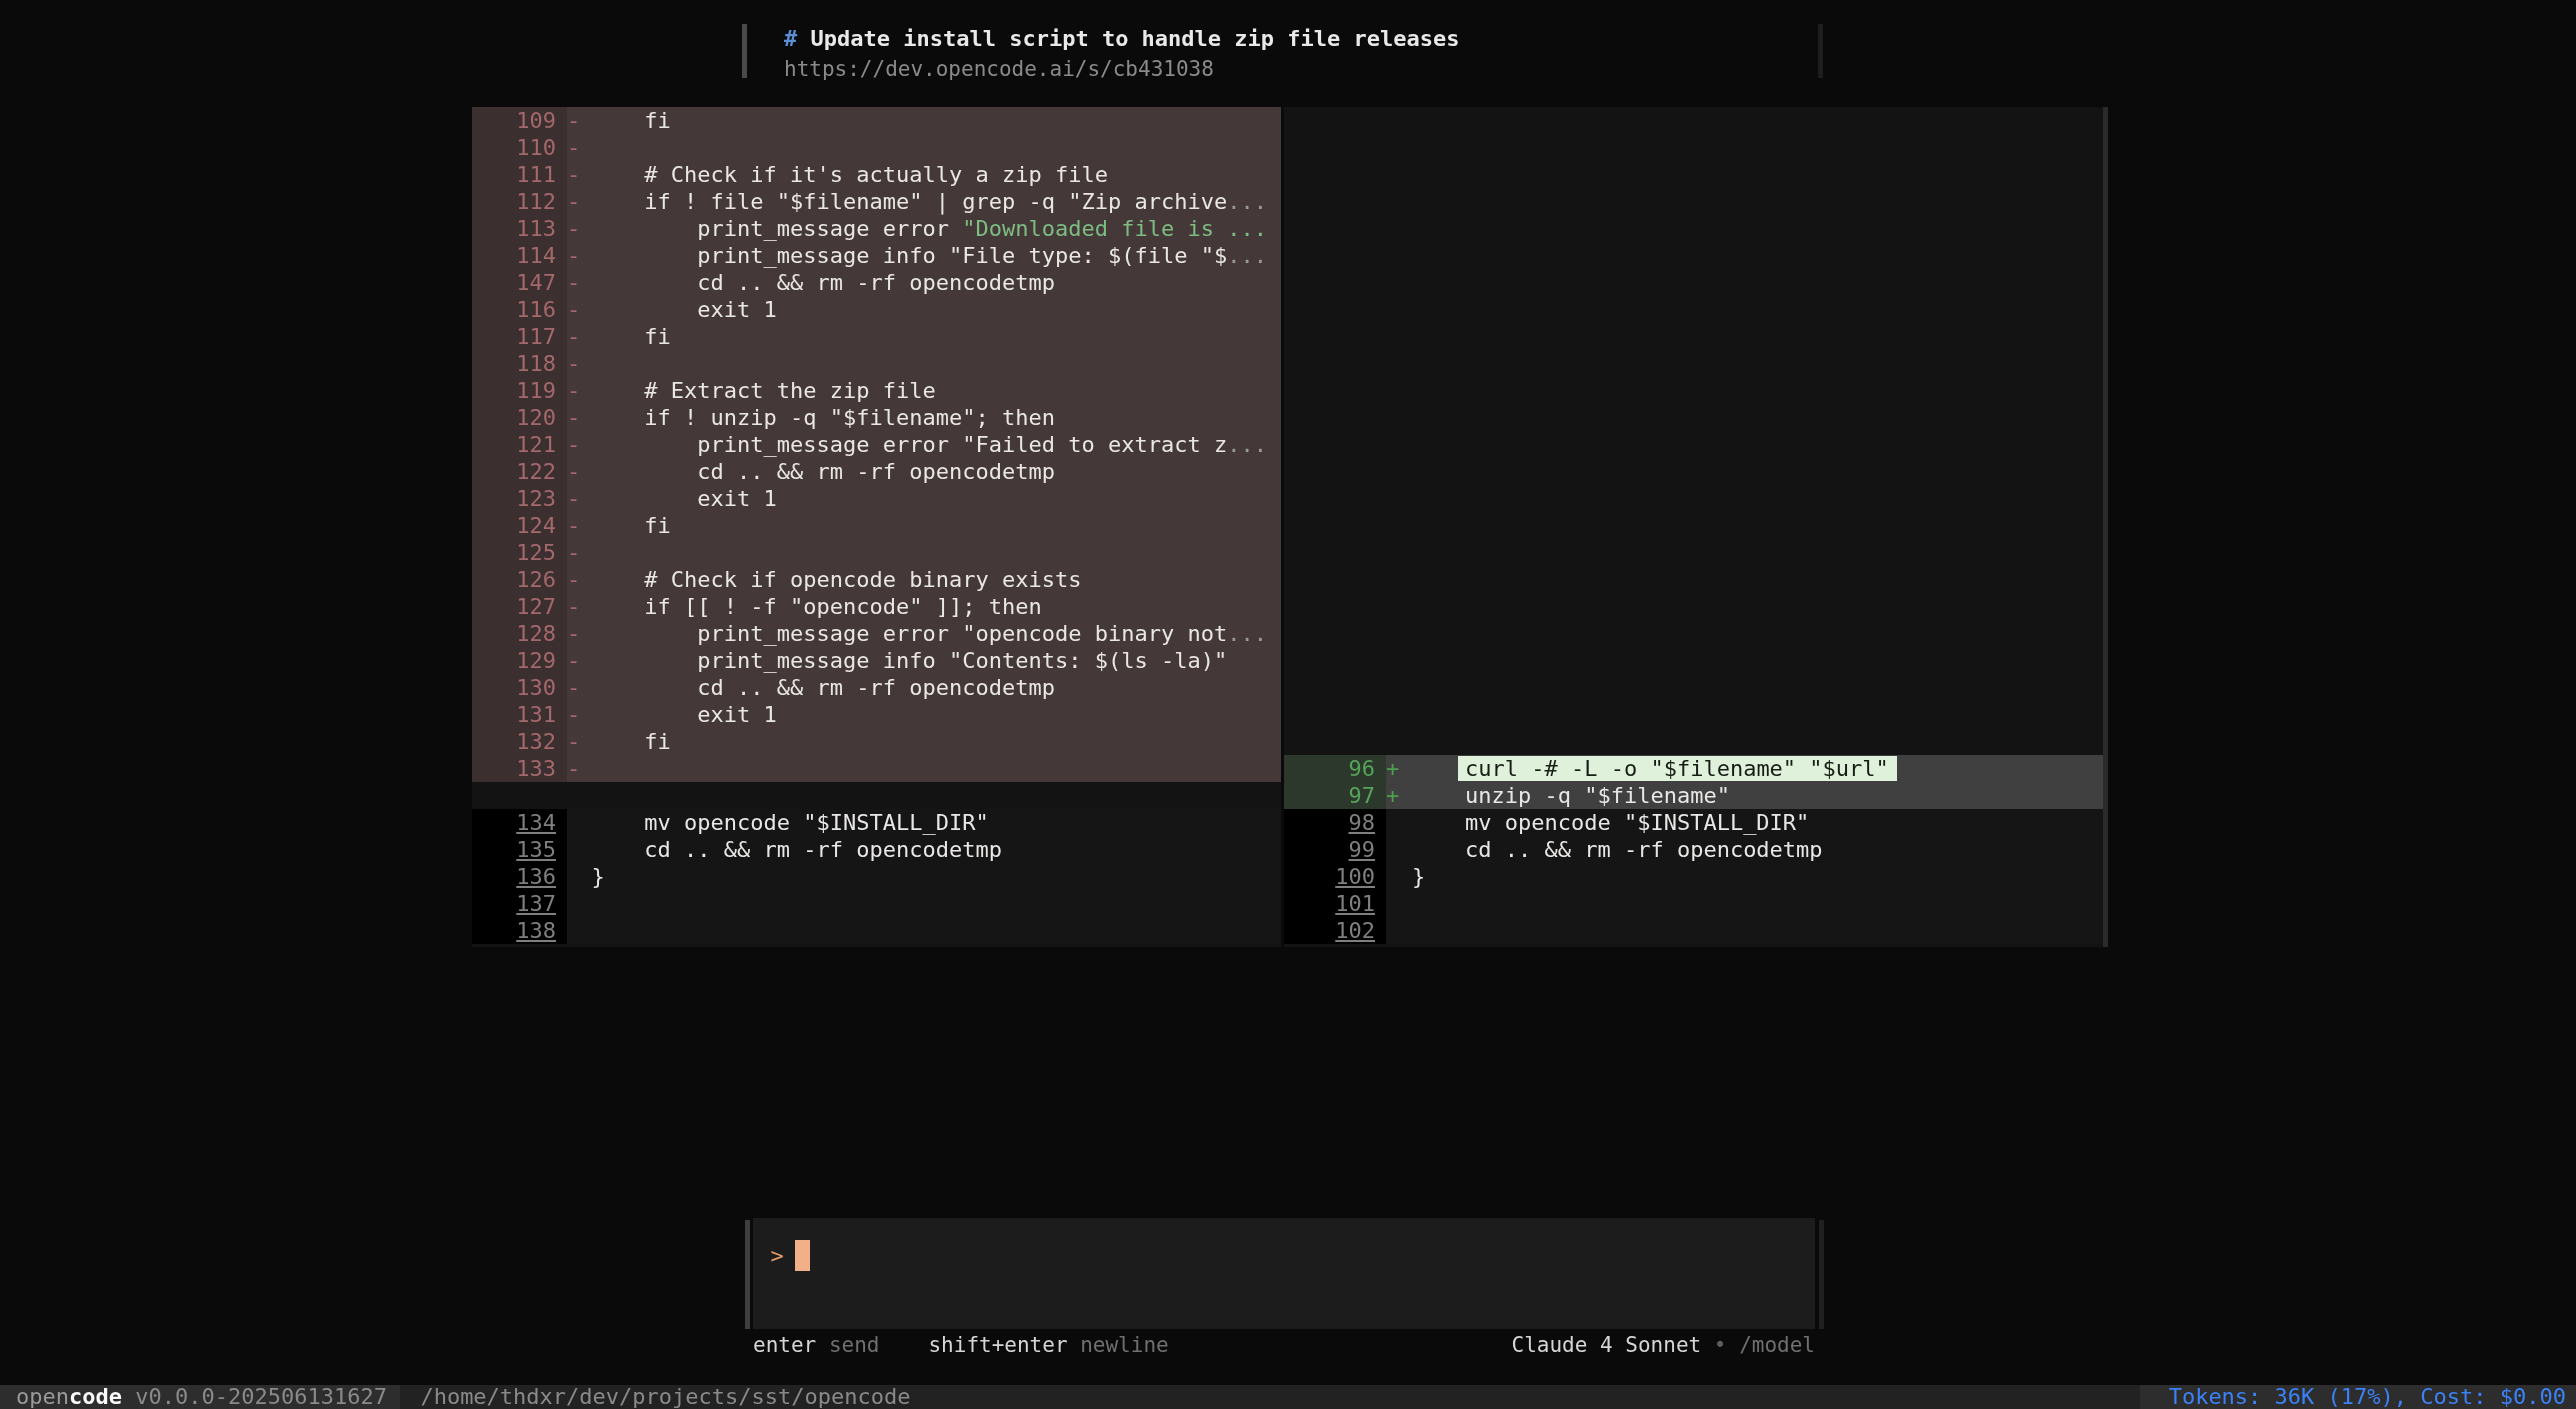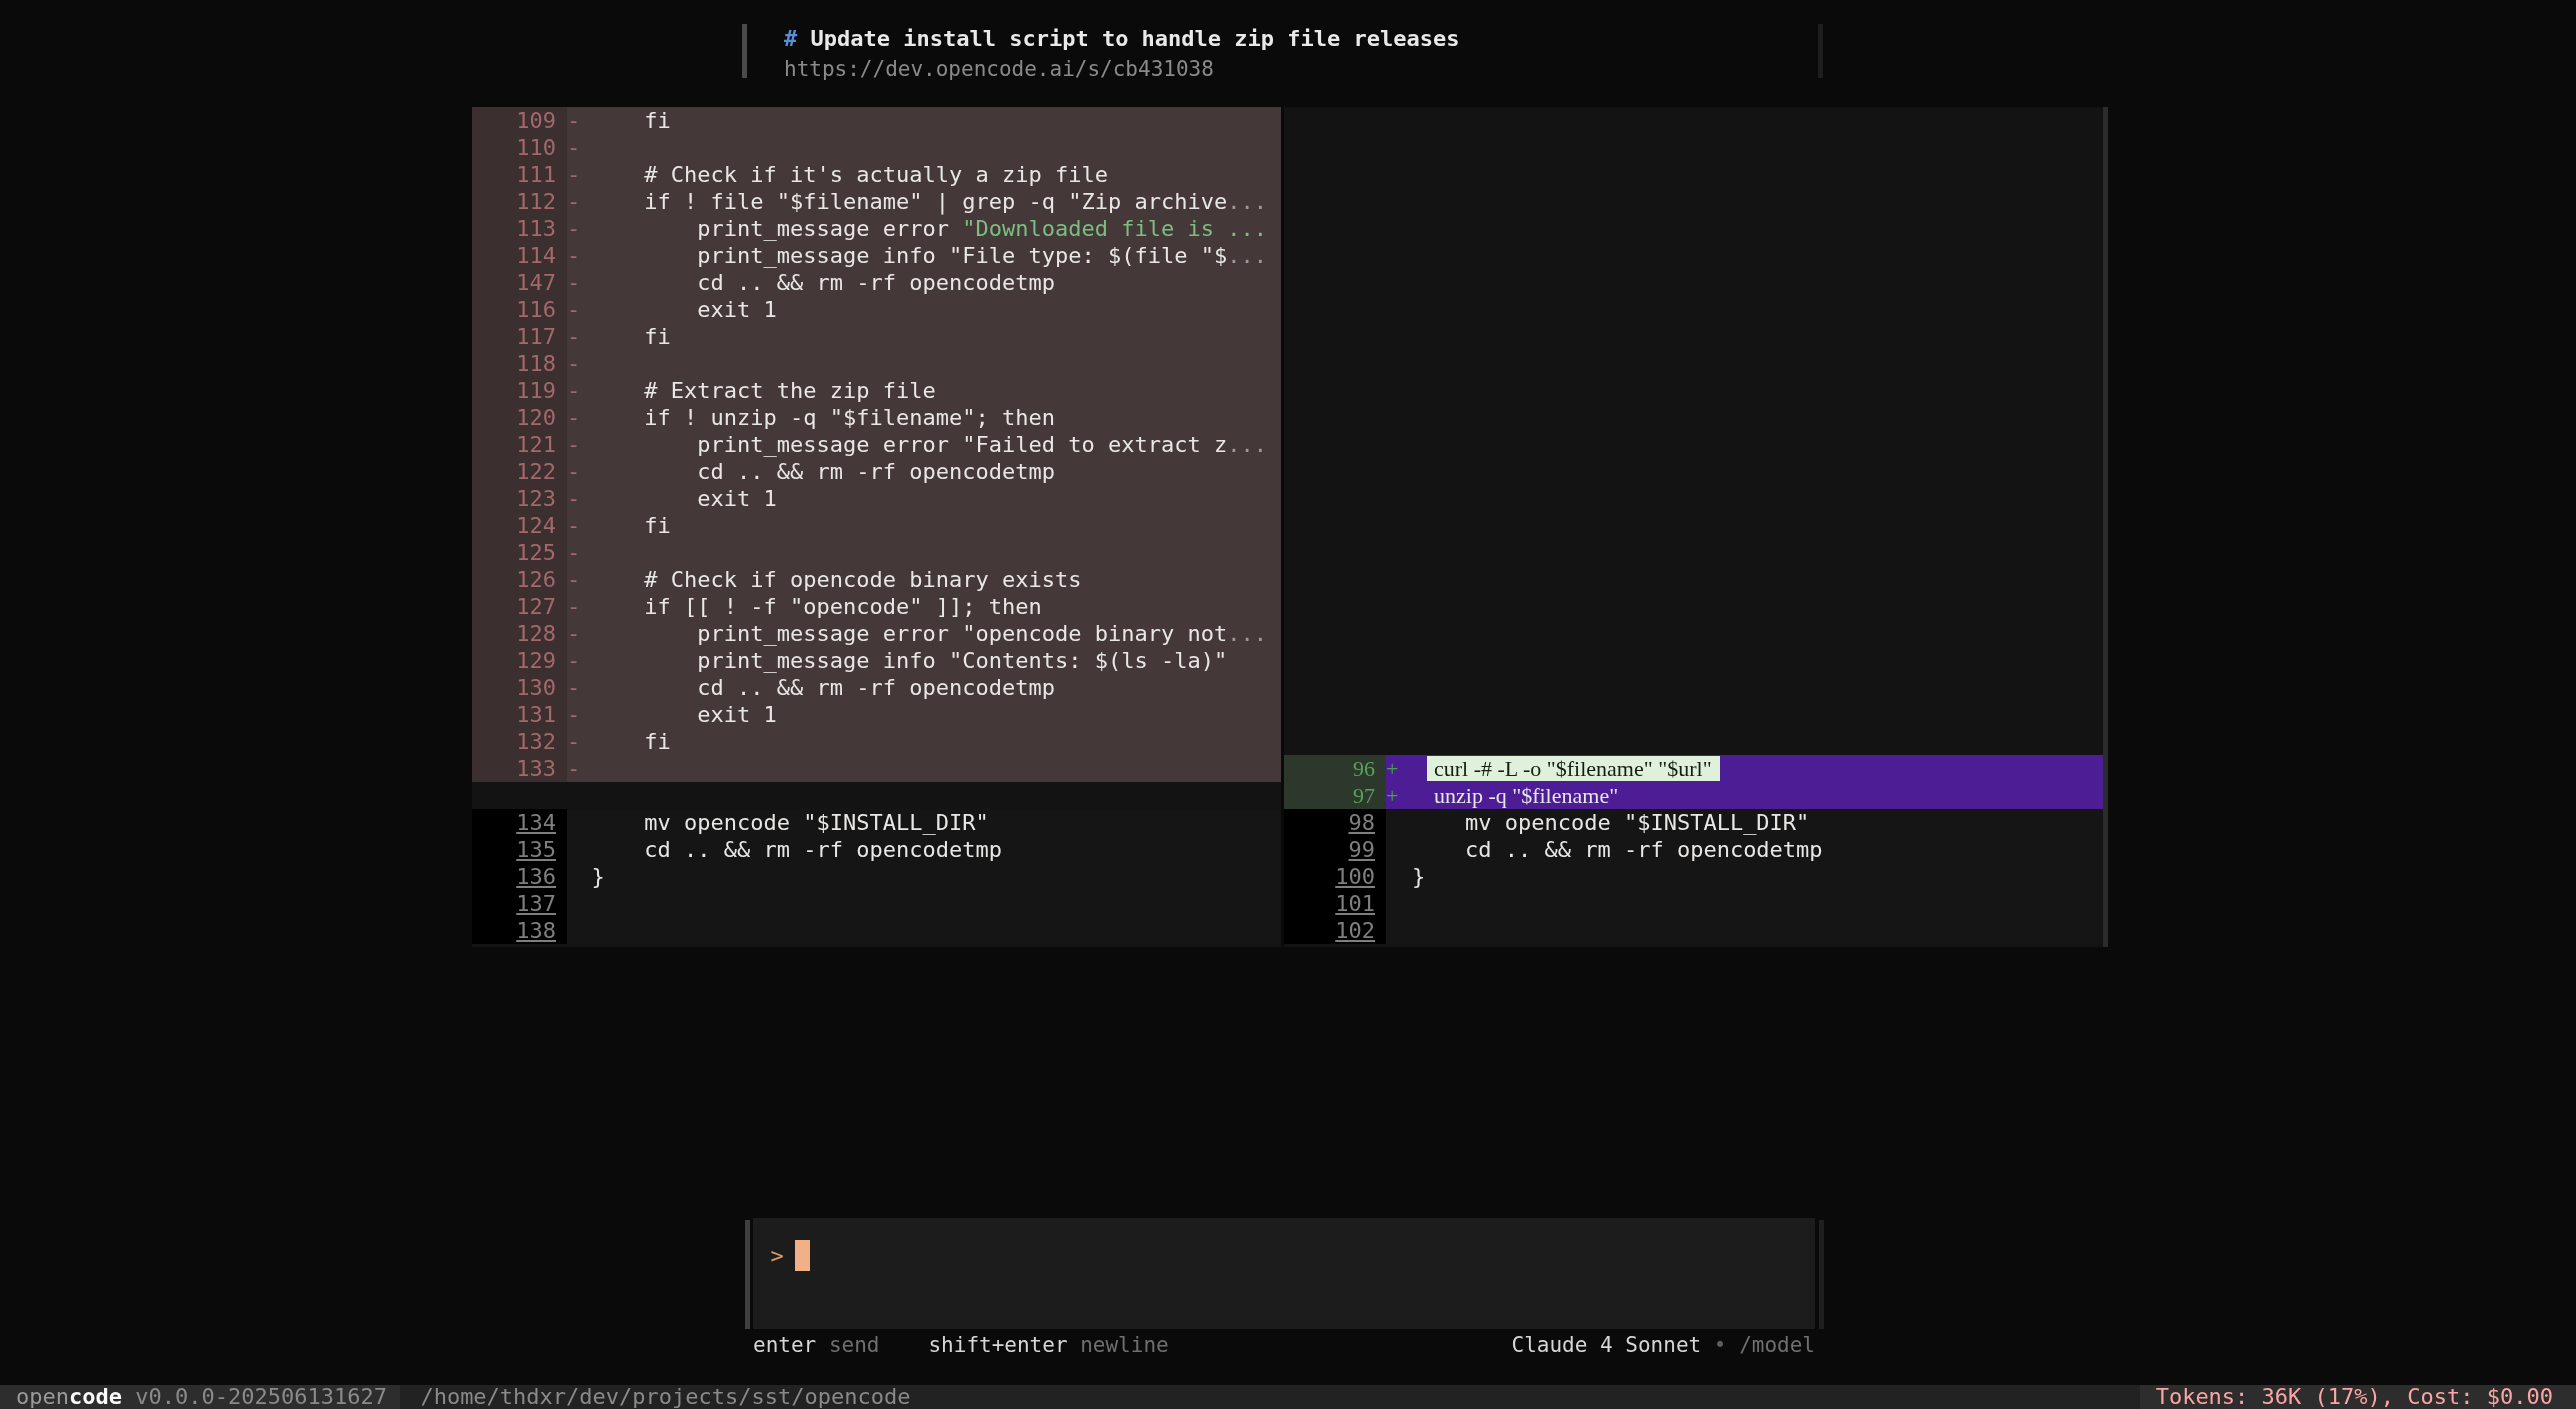--- a/index.html
+++ b/index.html
@@ -27,21 +27,21 @@
   .num { width:95px; text-align:right; padding-right:11px; flex:none; }
   .pr .num { width:102px; }
   .marker { width:24.4px; flex:none; }
   .pr .marker { width:26px; }
   .code { flex:1; overflow:hidden; color:#e9e7e5; }
 
   .row.removed { background:#453839; }
   .row.removed .num { background:#3b2f30; color:#a4686c; }
   .row.removed .marker { color:#a4686c; }
 
-  .row.added { background:#4c1d95;font-family:Liberation Serif, serif; }
+  .row.added { background:#404040; }
   .row.added .num { background:#2b382b; color:#55a457; }
   .row.added .marker { color:#4da04d; }
 
   .row.context { background:#151515; }
   .row.context .num { background:#000000; color:#7f7f7f;text-decoration:underline; }
 
   .row.filler { background:transparent; }
 
   .seg-green { color:#7dbd82; }
   .seg-dim { color:#9a9a9a; }
@@ -78,22 +78,22 @@
   .sp { white-space:pre; }
 
   
   .statusbar { position:absolute; left:0; top:1385px; width:2576px; height:24.4px;
                display:flex; font-size:22px; line-height:24.4px; white-space:pre; }
   .sb-left  { width:400px; background:#2d2d2d; padding-left:16px; flex:none; }
   .sb-app-dim { color:#9a9a9a; }
   .sb-app-bold { color:#fafafa; font-weight:bold; }
   .sb-version { color:#8a8a8a; }
   .sb-mid { flex:1; background:#222222; padding-left:20.4px; color:#8a8a8a; }
-  .sb-right { width:436px; background:#2d2d2d; text-align:right; padding-right:23px;
-              color:#fca5a5; flex:none; }
+  .sb-right { width:436px; background:#2d2d2d; text-align:right; padding-right:10px;
+              color:#3b82f6; flex:none; }
 </style>
 </head>
 <body>
 
 <div class="page">
 
   <div class="hdr-bar left"></div>
   <div class="hdr-bar right"></div>
   <div class="hdr-title"><span class="hash">#</span><span> Update install script to handle zip file releases</span></div>
   <div class="hdr-url">https://dev.opencode.ai/s/cb431038</div>

